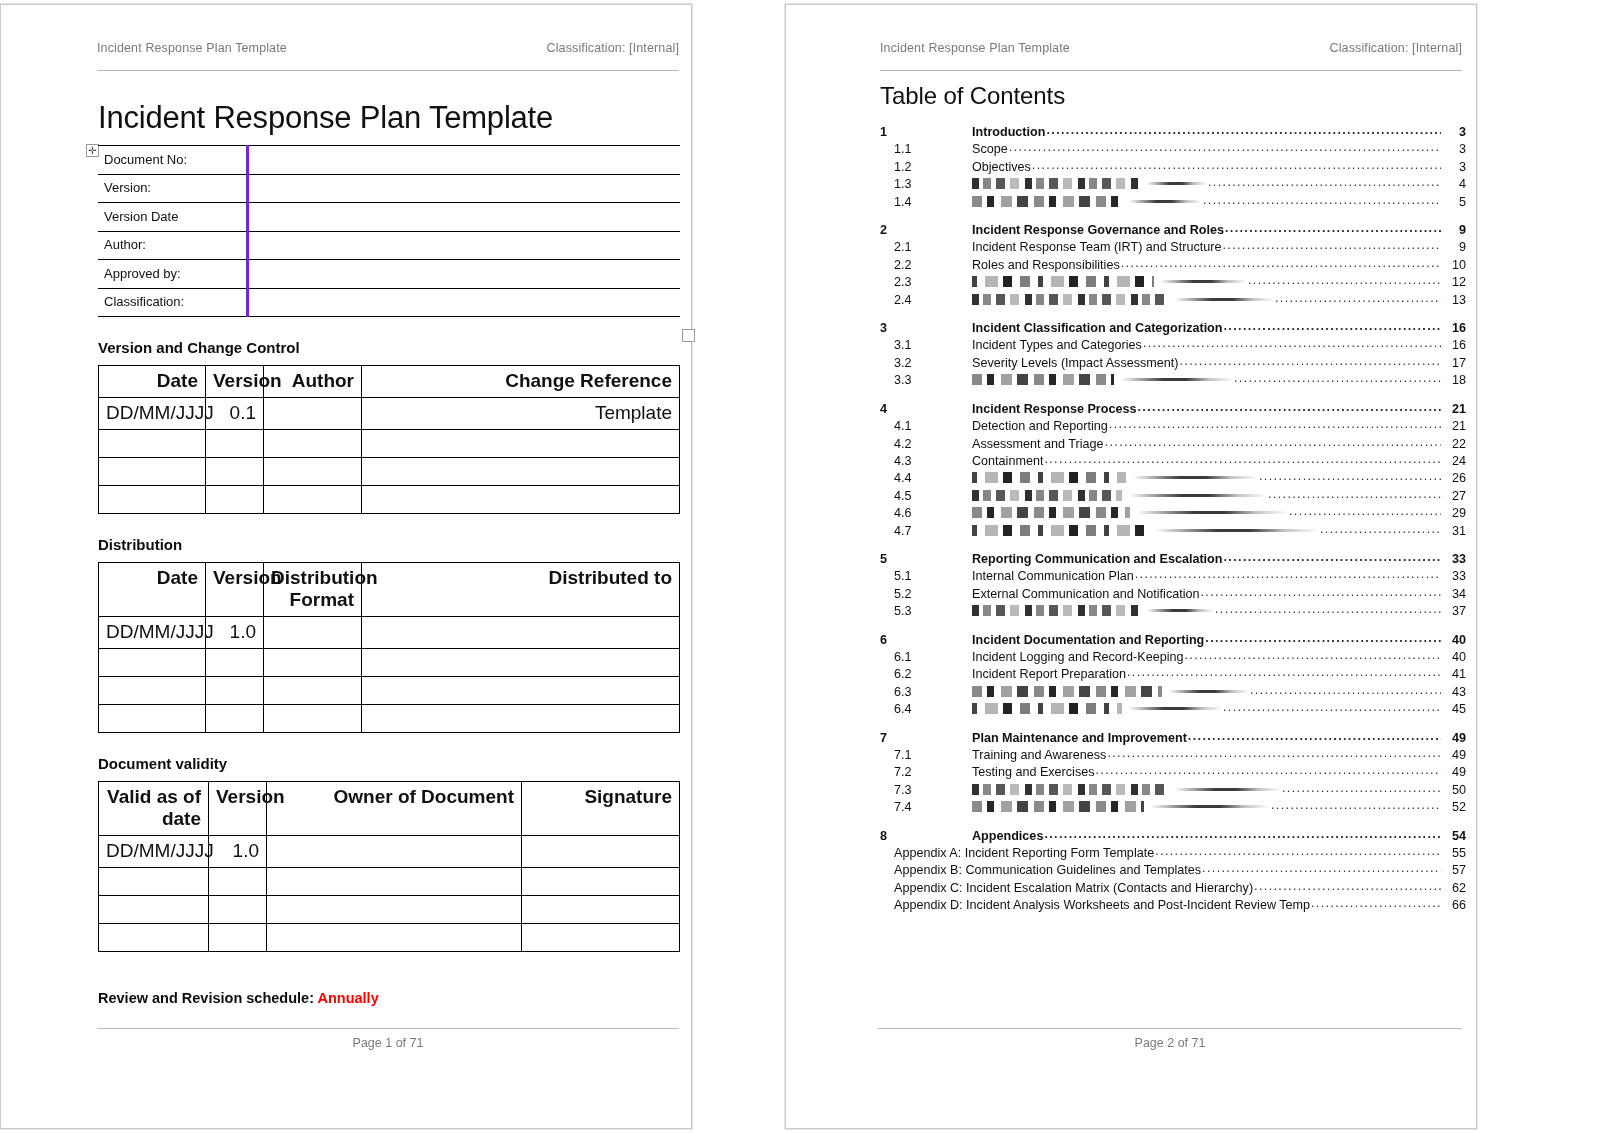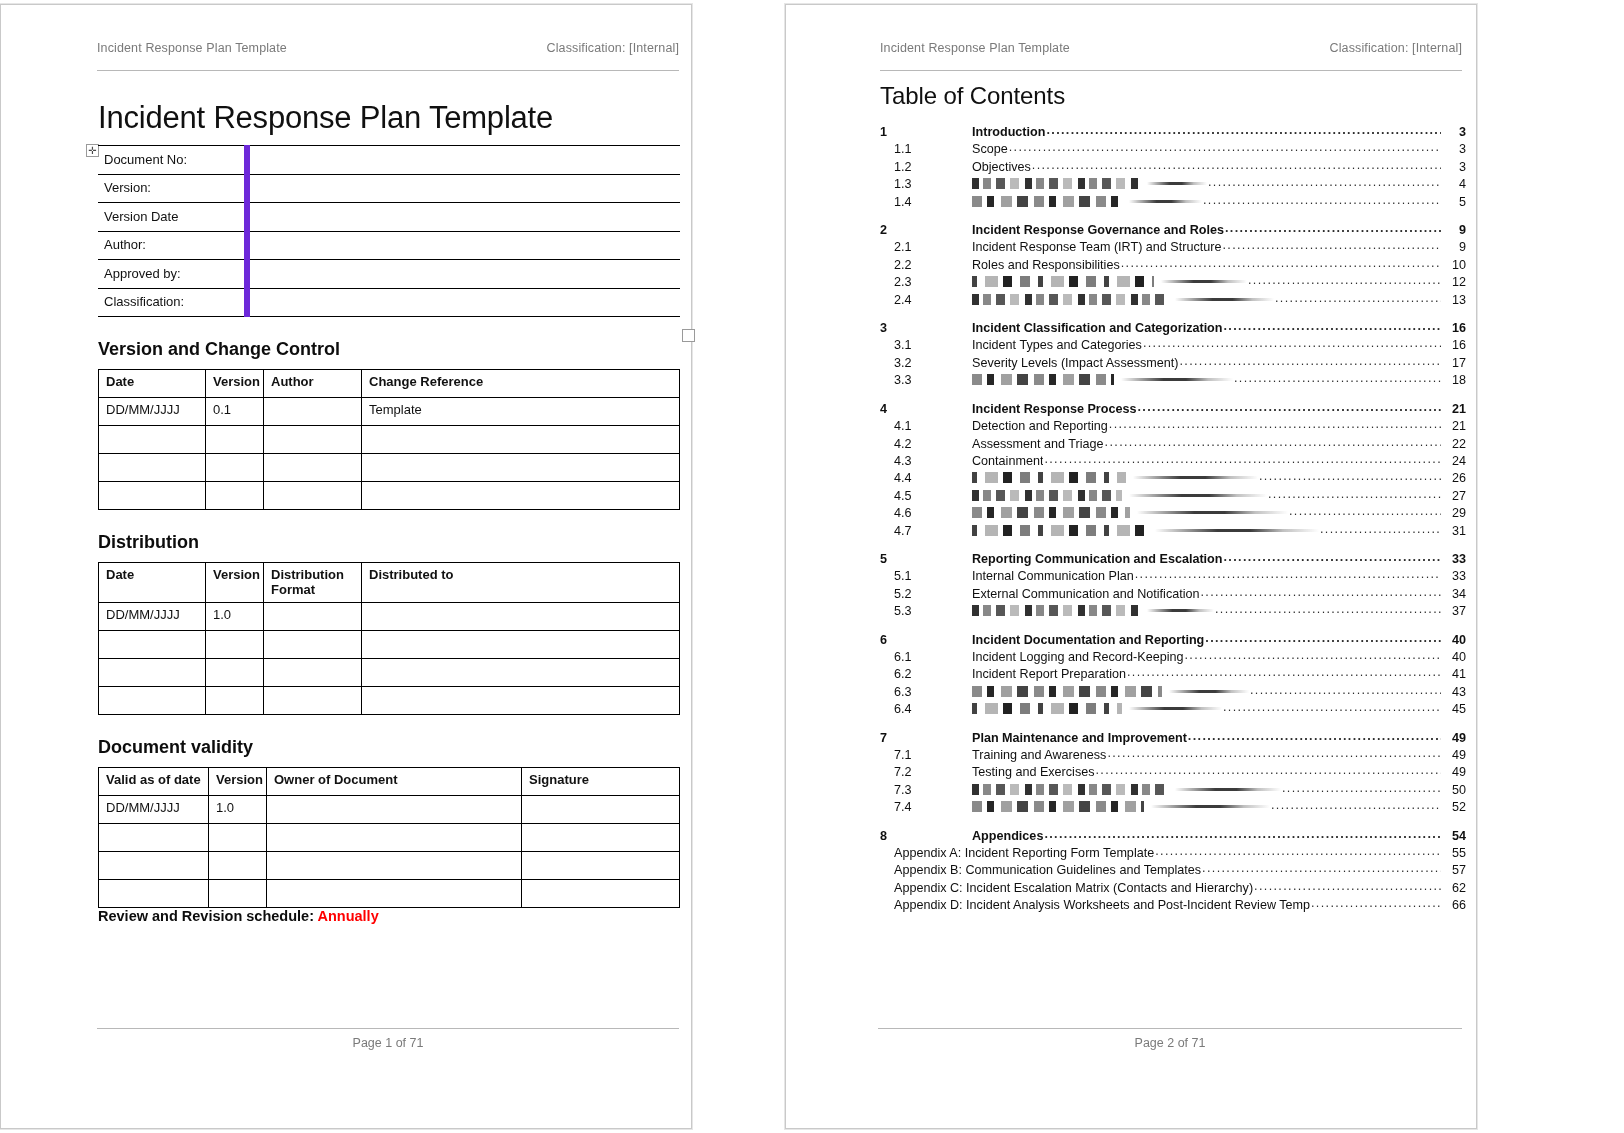--- a/index.html
+++ b/index.html
@@ -72,21 +72,21 @@
   h1.doc-title {
     margin: 0 0 10px 0;
     font-size: 31px;
     font-weight: 400;
     letter-spacing: -0.2px;
     color: #101010;
     line-height: 1.1;
   }
   h2.sec-head {
     margin: 22px 0 9px 0;
-    font-size: 18px;
+    font-size: 15px;
     font-weight: bold;
     color: #0d0d0d;
   }
 
   
   .move-handle {
     position: absolute;
     left: 85px; top: 139px;
     width: 13px; height: 13px;
     border: 1px solid #9a9a9a;
@@ -111,48 +111,49 @@
     table-layout: fixed;
   }
   table.meta td {
     border-bottom: 1px solid #000;
     height: 28.5px;
     font-size: 13px;
     color: #111;
     padding: 1px 6px 2px 6px;
     vertical-align: middle;
   }
-  table.meta td.k { width: 149px; border-right: 6px solid #6d28d9; }
+  table.meta td.k { width: 149px; border-right: 3px solid #6d28d9; }
   table.meta tr:first-child td { border-top: 1px solid #000; }
 
   
   table.grid {
     border-collapse: collapse;
     width: 582px;
     table-layout: fixed;
   }
   table.grid th, table.grid td {
     border: 1px solid #000;
-    font-size: 13px;
+    font-size: 19px;
     color: #111;
     padding: 4px 7px 5px 7px;
-    text-align: left;
+    text-align: right;
     vertical-align: top;
     height: 28px;
   }
   table.grid th { font-weight: bold; }
   table.grid td { font-weight: normal; }
 
   .w-date { width: 107px; }
   .w-ver  { width: 58px; }
   .w-auth { width: 98px; }
   .w-valid{ width: 110px; }
   .w-own  { width: 255px; }
 
   .review-line {
+    margin-top: 38px;
     font-size: 14.5px;
     font-weight: bold;
     color: #0d0d0d;
   }
   .review-line .accent { color: #ff0000; }
 
   
   .body-2 {
     position: absolute;
     left: 94px; top: 77px; width: 586px;

